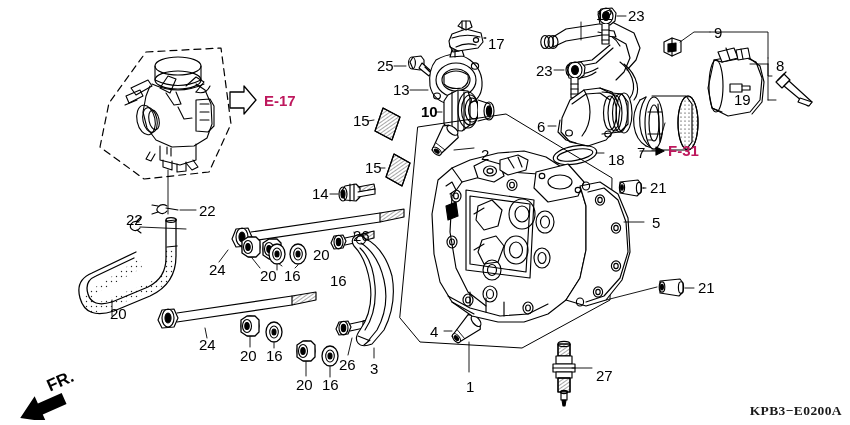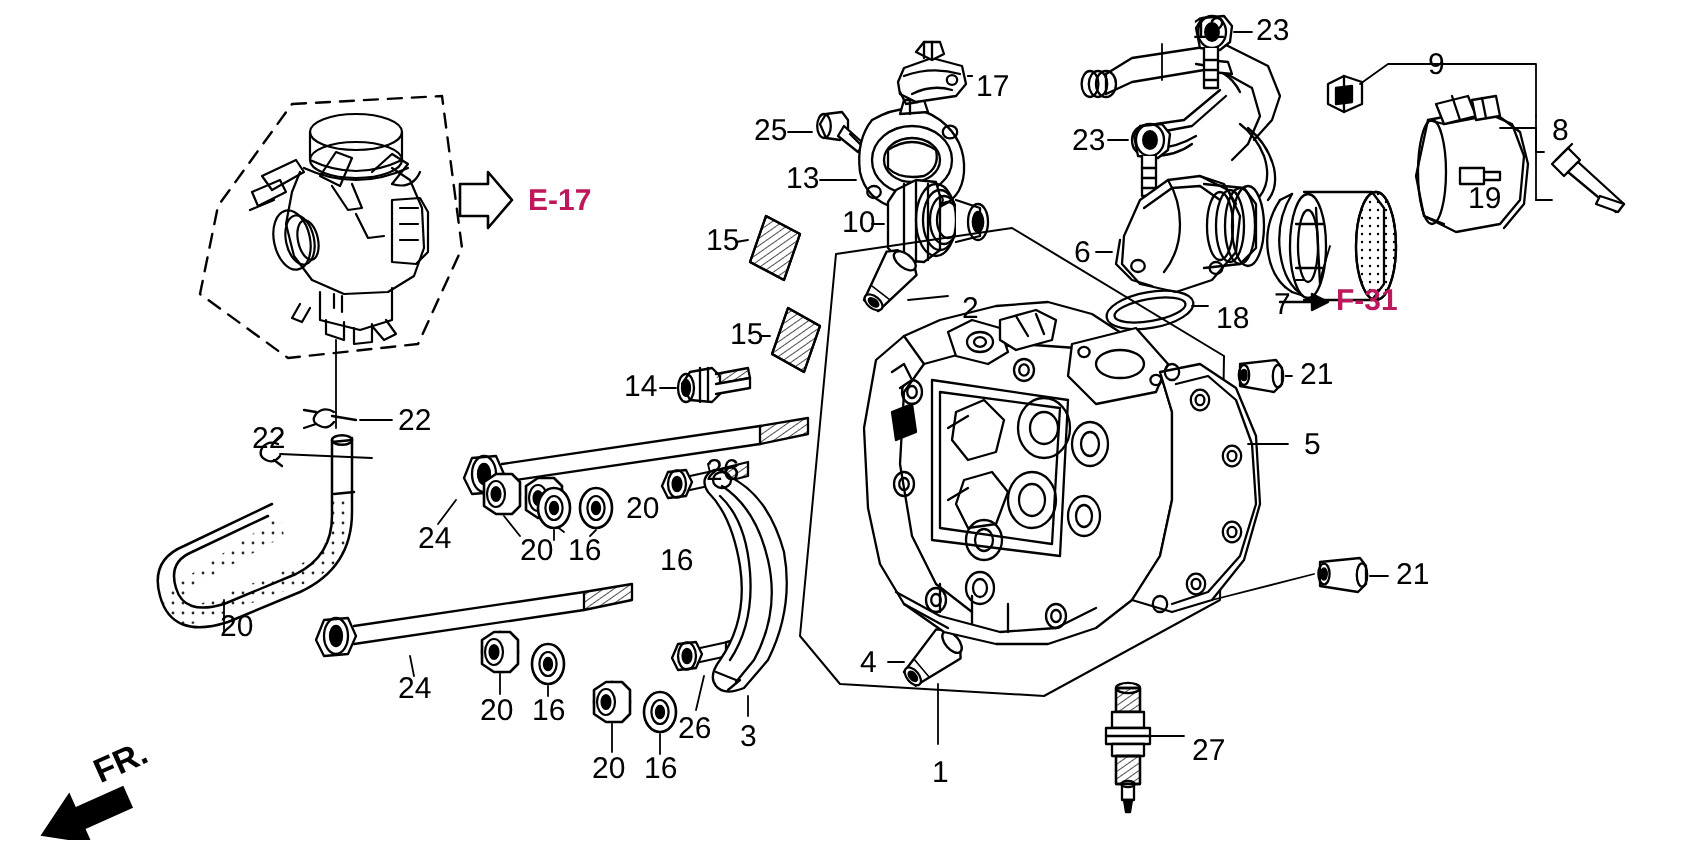--- a/index.html
+++ b/index.html
@@ -578,21 +578,21 @@
 
   <div class="callout" style="left:466px; top:379px;">1</div>
   <div class="callout" style="left:481px; top:147px;">2</div>
   <div class="callout" style="left:370px; top:361px;">3</div>
   <div class="callout" style="left:430px; top:324px;">4</div>
   <div class="callout" style="left:652px; top:215px;">5</div>
   <div class="callout" style="left:537px; top:119px;">6</div>
   <div class="callout" style="left:637px; top:145px;">7</div>
   <div class="callout" style="left:776px; top:58px;">8</div>
   <div class="callout" style="left:714px; top:25px;">9</div>
-  <div class="callout" style="left:421px; top:104px;">10</div>
+  <div class="callout" style="left:421px; top:104px;font-weight:bold;">10</div>
   <div class="callout" style="left:110px; top:306px;">20</div>
   <div class="callout" style="left:596px; top:7px;">12</div>
   <div class="callout" style="left:393px; top:82px;">13</div>
   <div class="callout" style="left:312px; top:186px;">14</div>
   <div class="callout" style="left:353px; top:113px;">15</div>
   <div class="callout" style="left:365px; top:160px;">15</div>
   <div class="callout" style="left:284px; top:268px;">16</div>
   <div class="callout" style="left:330px; top:273px;">16</div>
   <div class="callout" style="left:266px; top:348px;">16</div>
   <div class="callout" style="left:322px; top:377px;">16</div>
@@ -610,14 +610,15 @@
   <div class="callout" style="left:126px; top:212px;">22</div>
   <div class="callout" style="left:628px; top:8px;">23</div>
   <div class="callout" style="left:536px; top:63px;">23</div>
   <div class="callout" style="left:209px; top:262px;">24</div>
   <div class="callout" style="left:199px; top:337px;">24</div>
   <div class="callout" style="left:377px; top:58px;text-align:right;">25</div>
   <div class="callout" style="left:353px; top:228px;">26</div>
   <div class="callout" style="left:339px; top:357px;">26</div>
   <div class="callout" style="left:596px; top:368px;">27</div>
 
+  <div id="plate-code">KPB3−E0200A</div>
 
 </div>
 
 </body></html>

